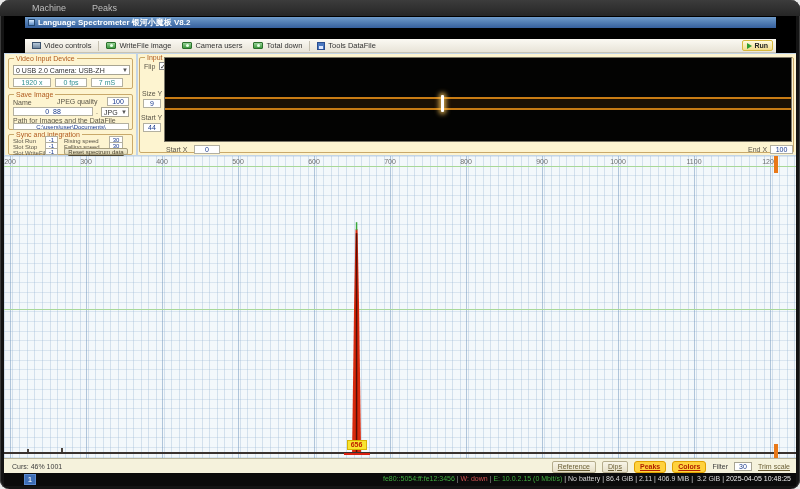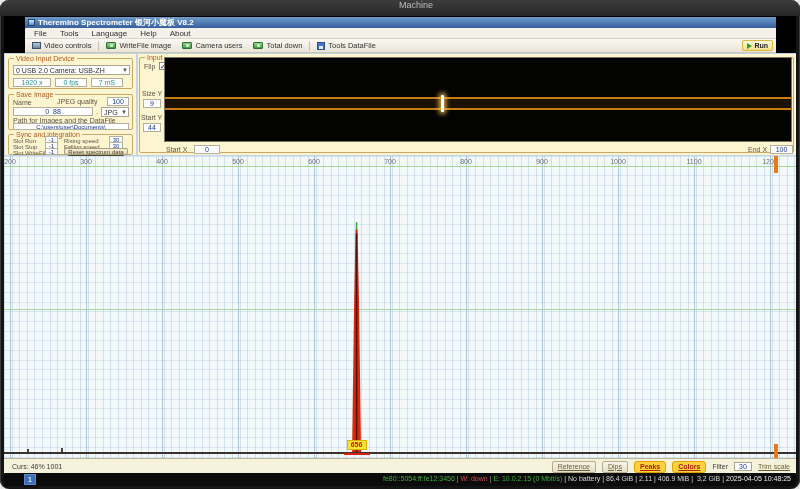--- a/index.html
+++ b/index.html
@@ -2,21 +2,21 @@
 <html><head>
 <meta charset="utf-8">
 <style>
   html,body{margin:0;padding:0;background:#e9e9e9;}
   *{box-sizing:border-box;font-family:"Liberation Sans",sans-serif;}
   #frame{position:relative;width:800px;height:489px;background:#141414;border-radius:9px;overflow:hidden;
          box-shadow:inset 0 1px 0 #8a8a8a, inset 1px 0 0 #3c3c3c, inset -1px 0 0 #3c3c3c;}
   
   #vm-menubar{position:absolute;left:0;top:0;width:100%;height:16px;
     background:linear-gradient(#3c3c3c,#262626);display:flex;align-items:center;gap:26px;padding-left:32px;
-    font-size:9px;color:#bdbdbd;flex-direction:column;}
+    font-size:9px;color:#bdbdbd;}
   #screen{position:absolute;left:4px;top:16px;width:792px;height:470px;background:#000;overflow:hidden;}
 
   
   #titlebar{position:absolute;left:21px;top:1px;width:751px;height:11px;
     background:linear-gradient(180deg,#6f9ccb,#355f9d);display:flex;align-items:center;gap:3px;padding-left:3px;
     font-size:8px;font-weight:bold;color:#fff;}
   .app-icon{width:7px;height:7px;background:linear-gradient(#d8eaff,#5b8cc8);border:1px solid #24476f;flex:0 0 auto;}
   #menubar{position:absolute;left:21px;top:12px;width:751px;height:11px;background:#f4f1ea;
     border-bottom:1px solid #d6d2c6;display:flex;align-items:center;gap:13px;padding-left:9px;font-size:8px;color:#2e2e2e;}
   #toolbar{position:absolute;left:21px;top:23px;width:751px;height:14px;
@@ -98,30 +98,23 @@
 
   <div id="vm-menubar">
     <span>Machine</span>
     <span>Peaks</span>
   </div>
 
   <div id="screen">
 
     <div id="titlebar">
       <span class="app-icon"></span>
-      <span>Theremino Spectrometer 银河小魔板 V8.2</span>
-    </div>
-
-    <div id="menubar">
-      <span>File</span>
-      <span>Tools</span>
-      <span>Language</span>
-      <span>Help</span>
-      <span>About</span>
-    </div>
+      <span>Language Spectrometer 银河小魔板 V8.2</span>
+    </div>
+
 
     <div id="toolbar">
       <div class="tb-btn">
         <span class="icon-monitor"></span>
         <span>Video controls</span>
       </div>
       <div class="sep"></div>
       <div class="tb-btn">
         <span class="icon-cam"></span>
         <span>WriteFile image</span>

